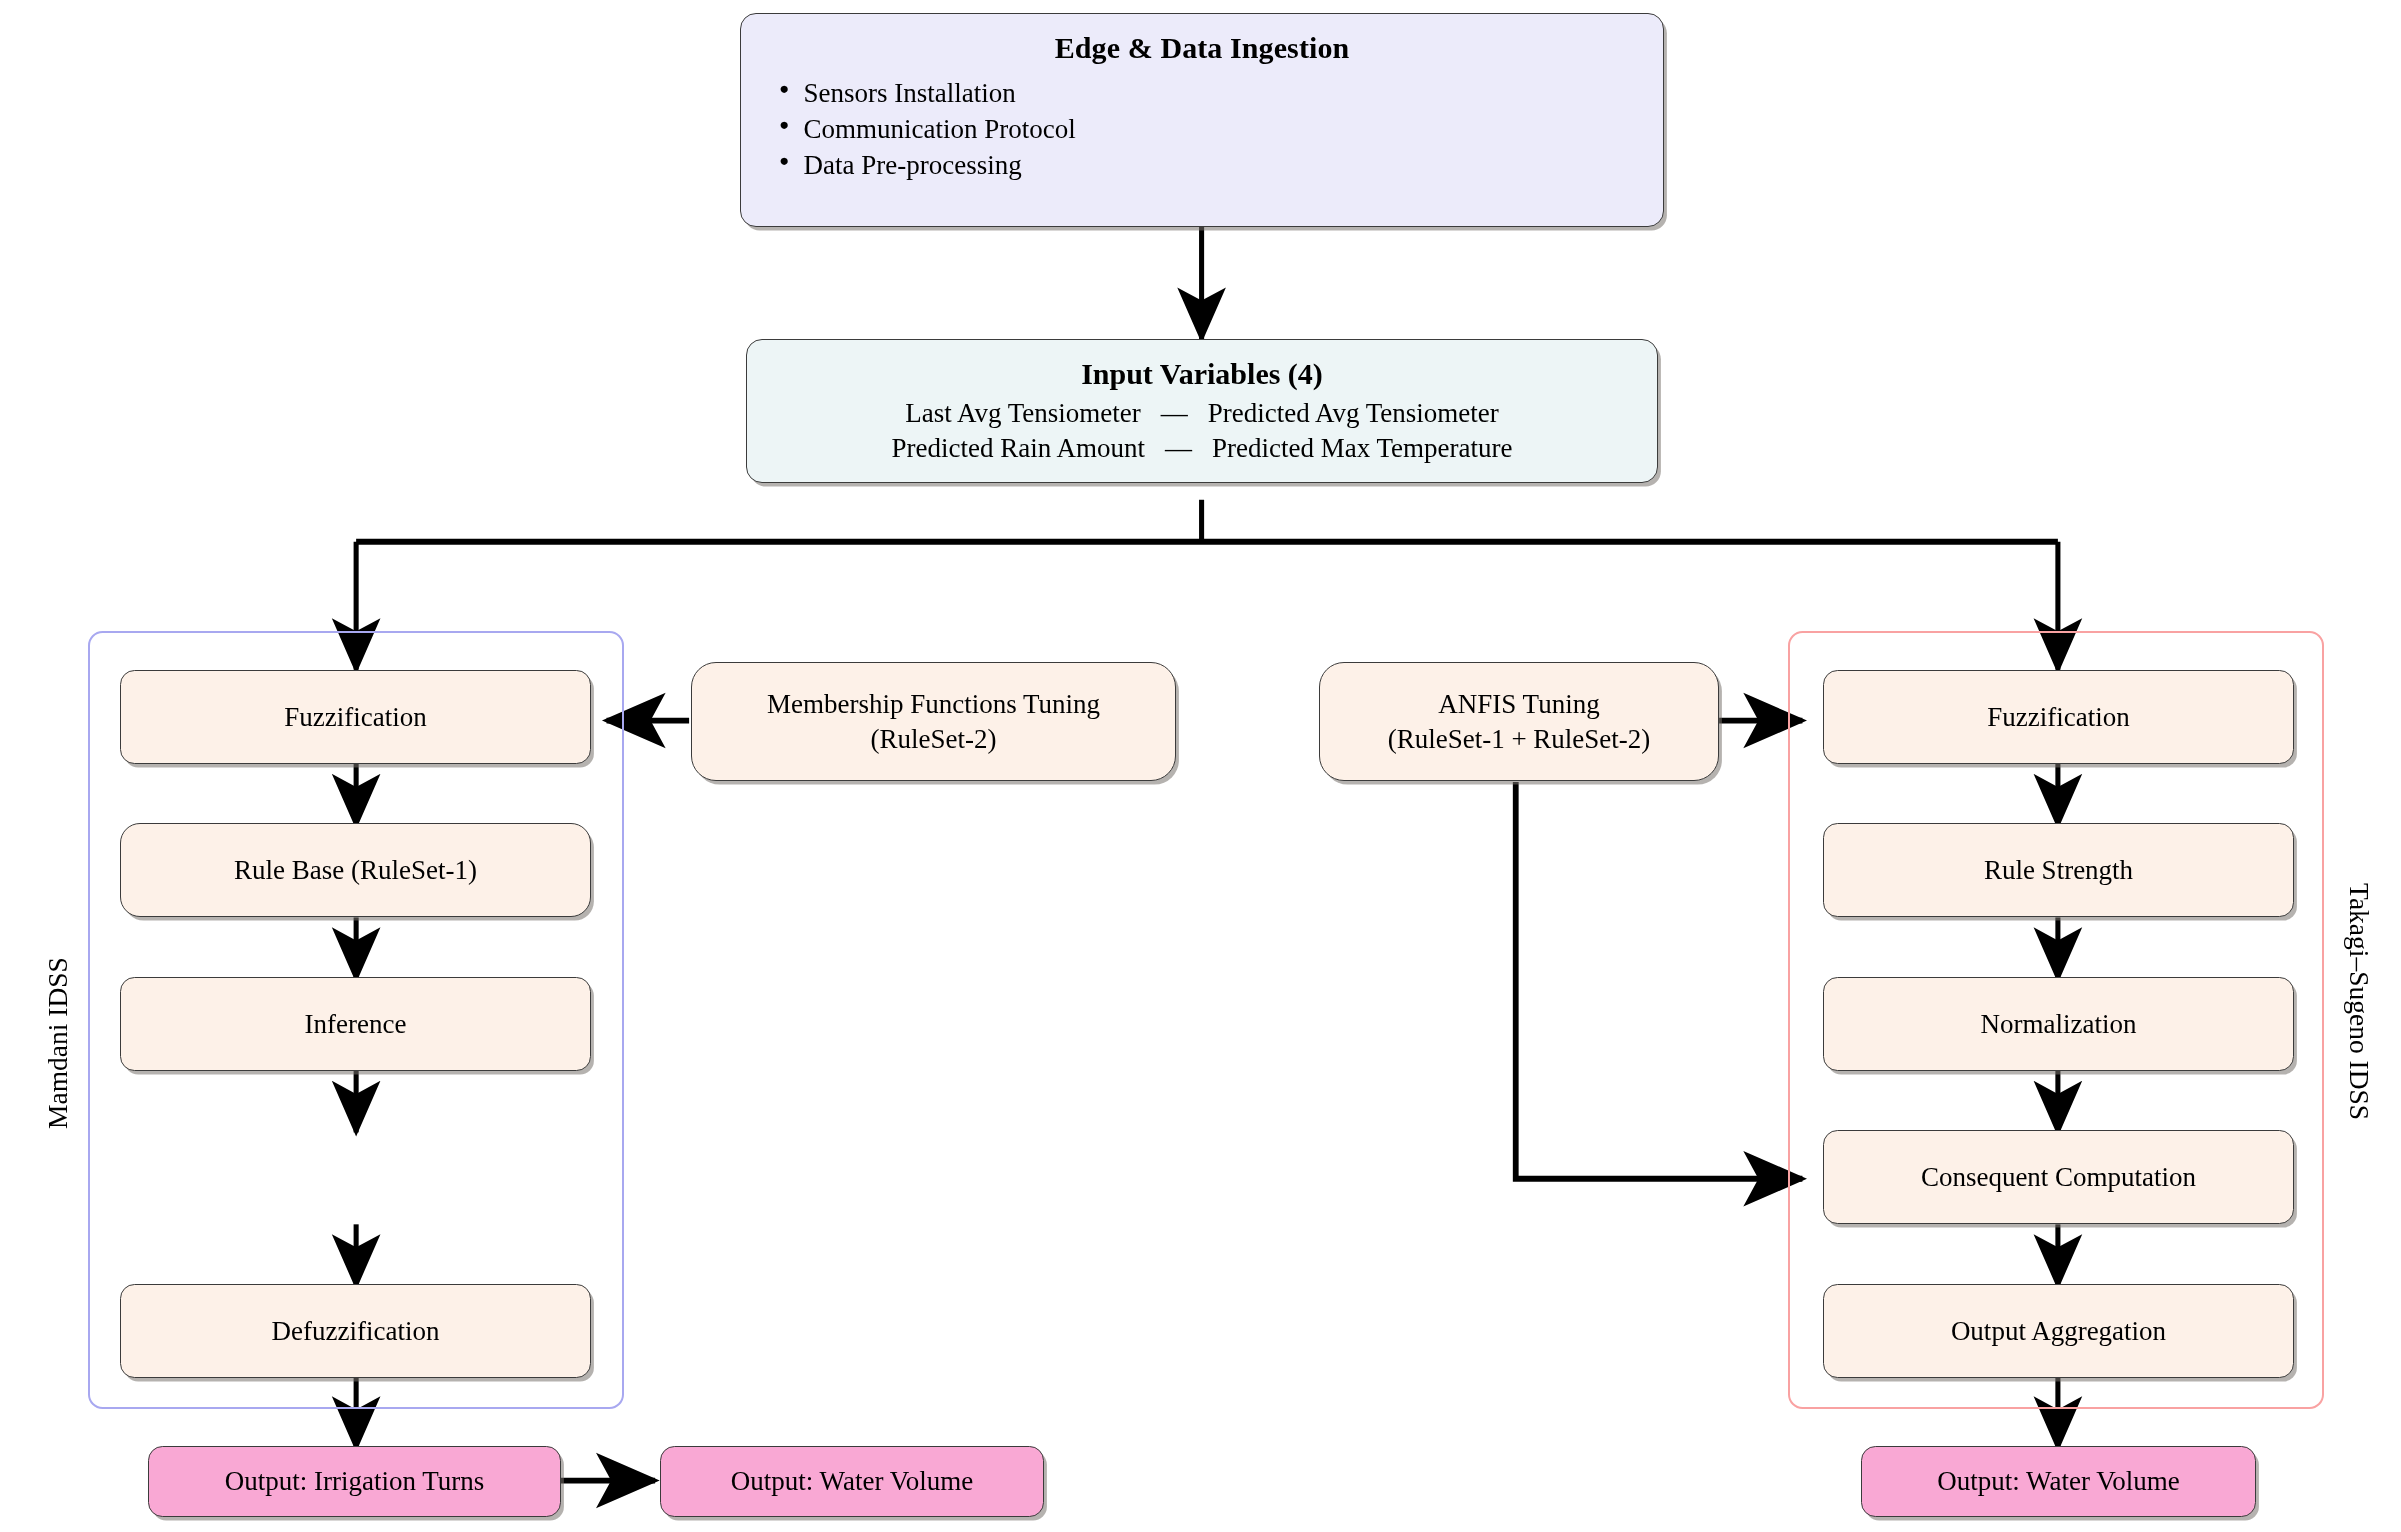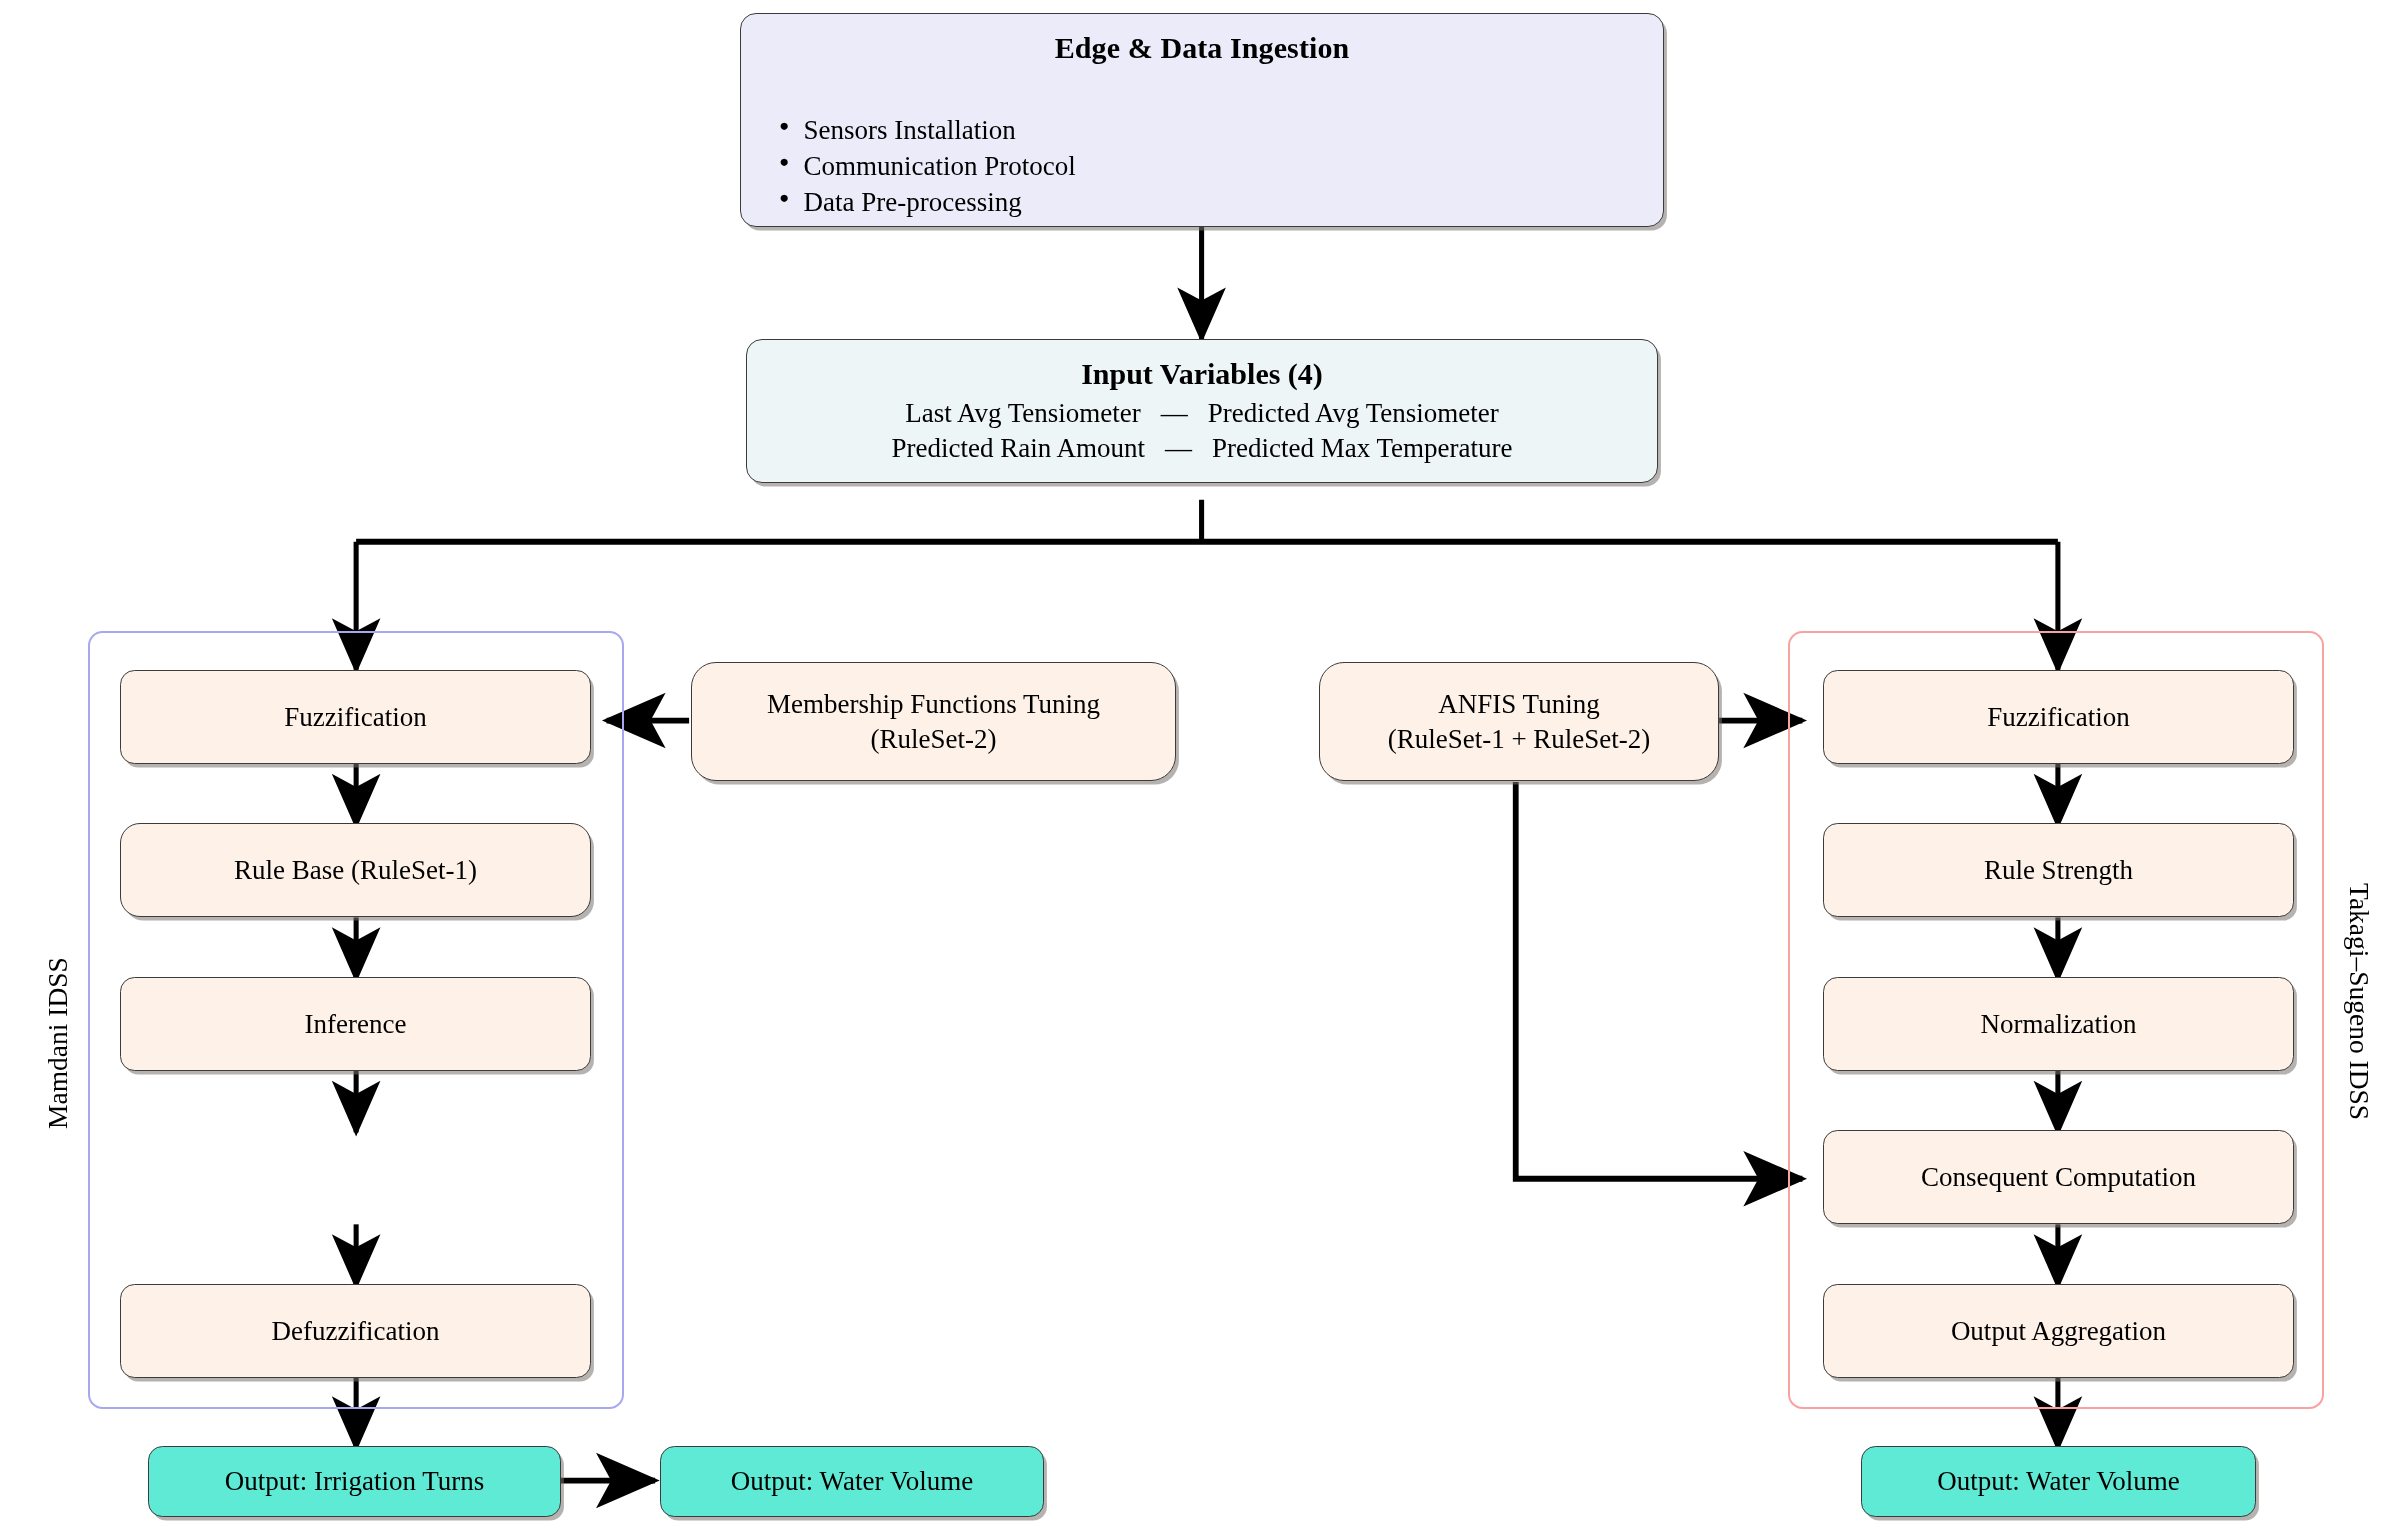--- a/index.html
+++ b/index.html
@@ -6,38 +6,38 @@
   html,body{margin:0;padding:0;background:#ffffff;}
   body{font-family:"Liberation Serif","DejaVu Serif",serif;}
   #canvas{position:relative;width:2401px;height:1533px;background:#fff;overflow:hidden;}
   svg.wires{position:absolute;left:0;top:0;width:2401px;height:1533px;pointer-events:none;}
 
   .node{position:absolute;box-sizing:border-box;border:1.8px solid #3b3b3b;border-radius:16px;
         display:flex;flex-direction:column;align-items:center;justify-content:center;
         box-shadow:3.6px 4.3px 0 -0.7px rgba(120,115,110,.55);}
   .node .ttl{font-weight:bold;}
 
-  .topbox{background:#ecebfa;padding:13px 19px;align-items:stretch;justify-content:flex-start;gap:37px;}
+  .topbox{background:#ecebfa;padding:13px 19px;align-items:stretch;justify-content:flex-start;}
   .topbox .ttl{font-size:30px;text-align:center;margin:4.3px 0 10px 0;letter-spacing:0.1px;}
   .bullets{list-style:none;margin:0;padding:0 0 0 19px;}
   .bullets li{font-size:27px;line-height:1.30;margin:0.7px 0;position:relative;padding-left:24.6px;}
   .bullets li:before{content:"\25CF";position:absolute;left:0;top:-0.7px;font-size:16.7px;line-height:1.72;}
 
   .inputbox{background:#edf5f6;padding:8.7px 16px;}
   .inputbox .ttl{font-size:30px;margin:1.4px 0 4.3px 0;}
   .ivrow{display:flex;align-items:center;justify-content:center;font-size:27px;line-height:1.30;white-space:nowrap;}
   .ivrow .dash{display:inline-block;width:67px;text-align:center;}
 
   .stepbox{background:#fdf1e8;border-radius:14.5px;}
   .stepbox span{font-size:27px;white-space:nowrap;}
 
   .tunebox{background:#fdf1e8;border-radius:25px;line-height:1.26;text-align:right;}
   .tunebox span{font-size:27px;white-space:nowrap;display:block;}
 
-  .outbox{background:#5eead4;border-radius:14.5px;}
+  .outbox{background:#f9a8d4;border-radius:14.5px;}
   .outbox span{font-size:27px;white-space:nowrap;}
 
   .group{position:absolute;box-sizing:border-box;border-radius:14.5px;background:transparent;}
   .group.mamdani{border:2.2px solid #a8a8f0;}
   .group.sugeno{border:2.2px solid #f9a2a2;}
 
   .grouplabel{position:absolute;font-size:27.5px;white-space:nowrap;transform-origin:0 0;}
 </style>
 </head>
 <body>

